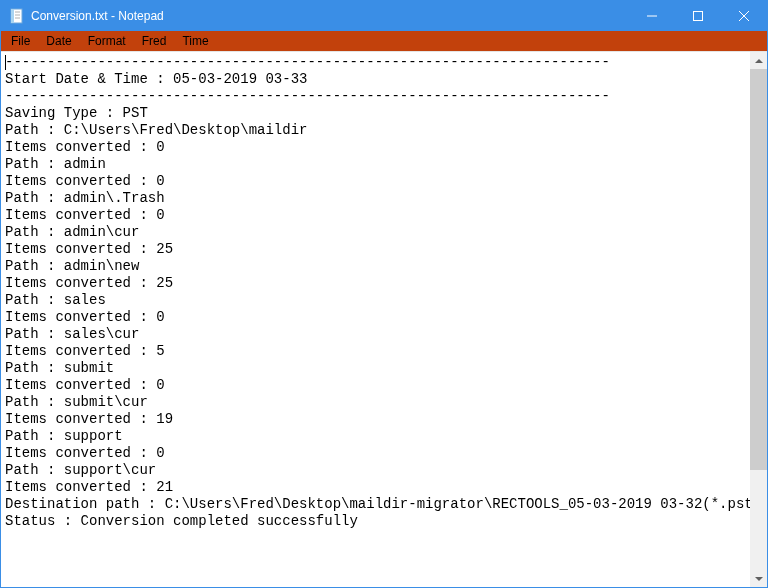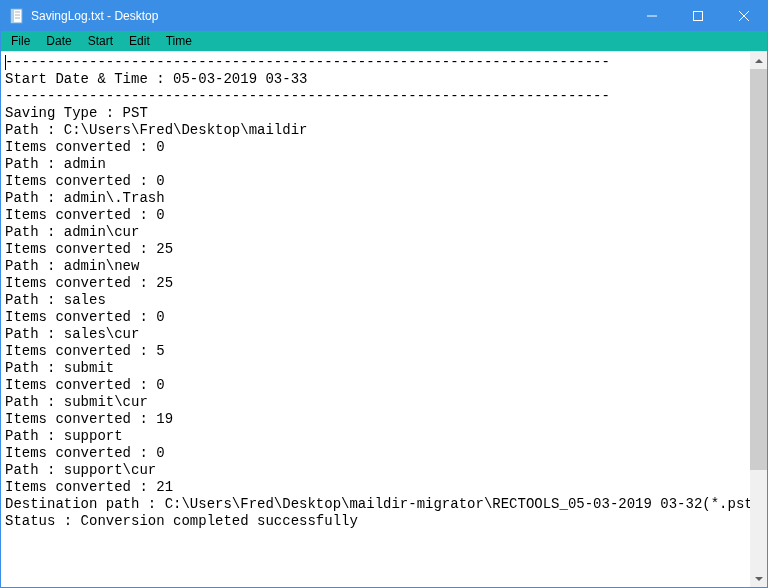--- a/index.html
+++ b/index.html
@@ -45,21 +45,21 @@
   }
   .win-btn {
     width: 46px;
     height: 100%;
     display: flex;
     align-items: center;
     justify-content: center;
     color: #fff;
   }
   .menubar {
-    background: #14b8a6;
+    background: #c2410c;
     border-bottom: 1px solid #e5e5e5;
     height: 21px;
     display: flex;
     align-items: center;
     font-size: 12px;
     color: #000;
     padding: 0 2px;
   }
   .menubar .menu-item {
     padding: 2px 8px;
@@ -124,21 +124,21 @@
   <div class="titlebar">
     <span class="icon">
       <svg width="16" height="16" viewBox="0 0 16 16">
         <rect x="2" y="1" width="11" height="14" fill="#fff" stroke="#6fa8dc" stroke-width="1"></rect>
         <rect x="2" y="1" width="3" height="14" fill="#a8d4f2"></rect>
         <line x1="6" y1="4" x2="11" y2="4" stroke="#b0b0b0" stroke-width="1"></line>
         <line x1="6" y1="7" x2="11" y2="7" stroke="#b0b0b0" stroke-width="1"></line>
         <line x1="6" y1="10" x2="11" y2="10" stroke="#b0b0b0" stroke-width="1"></line>
       </svg>
     </span>
-    <span class="title">SavingLog.txt - Desktop</span>
+    <span class="title">Conversion.txt - Notepad</span>
     <div class="win-controls">
       <div class="win-btn">
         <svg width="10" height="10" viewBox="0 0 10 10">
             <line x1="0" y1="5" x2="10" y2="5" stroke="#fff" stroke-width="1"></line>
           </svg>
       </div>
       <div class="win-btn">
         <svg width="10" height="10" viewBox="0 0 10 10">
             <rect x="0.5" y="0.5" width="9" height="9" fill="none" stroke="#fff" stroke-width="1"></rect>
           </svg>
@@ -148,22 +148,22 @@
             <line x1="0" y1="0" x2="10" y2="10" stroke="#fff" stroke-width="1"></line>
             <line x1="10" y1="0" x2="0" y2="10" stroke="#fff" stroke-width="1"></line>
           </svg>
       </div>
     </div>
   </div>
 
   <div class="menubar">
     <div class="menu-item">File</div>
     <div class="menu-item">Date</div>
-    <div class="menu-item">Start</div>
-    <div class="menu-item">Edit</div>
+    <div class="menu-item">Format</div>
+    <div class="menu-item">Fred</div>
     <div class="menu-item">Time</div>
   </div>
 
   <div class="content-wrap">
     <div class="editor" id="editor"><span class="caret"></span>------------------------------------------------------------------------
 Start Date &amp; Time : 05-03-2019 03-33
 ------------------------------------------------------------------------
 Saving Type : PST
 Path : C:\Users\Fred\Desktop\maildir
 Items converted : 0

